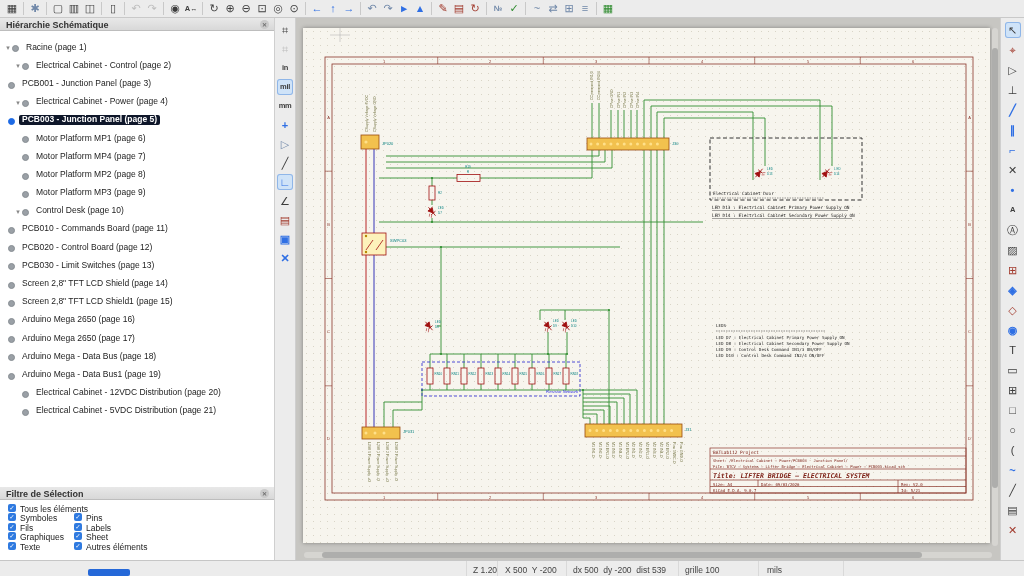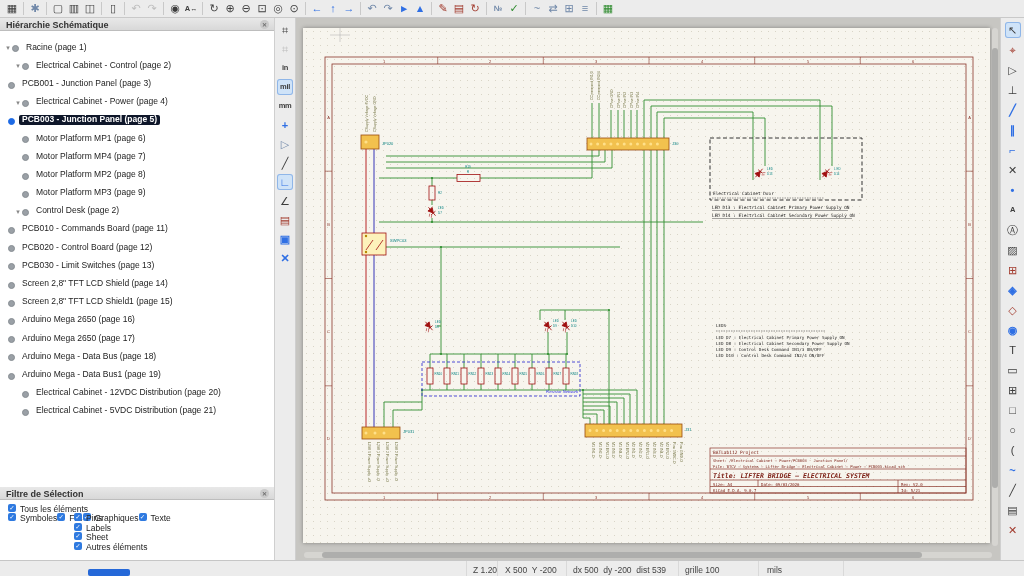--- a/index.html
+++ b/index.html
@@ -176,21 +176,21 @@
         <span class="tlabel">Motor Platform MP2 (page 8)</span>
       </div>
       <div class="trow" data-lv="1">
         <span class="tarrow"></span>
         <span class="bullet"></span>
         <span class="tlabel">Motor Platform MP3 (page 9)</span>
       </div>
       <div class="trow" data-lv="1">
         <span class="tarrow">▾</span>
         <span class="bullet"></span>
-        <span class="tlabel">Control Desk (page 2)</span>
+        <span class="tlabel">Control Desk (page 10)</span>
       </div>
       <div class="trow" data-lv="2">
         <span class="tarrow"></span>
         <span class="bullet"></span>
         <span class="tlabel">PCB010 - Commands Board (page 11)</span>
       </div>
       <div class="trow" data-lv="2">
         <span class="tarrow"></span>
         <span class="bullet"></span>
         <span class="tlabel">PCB020 - Control Board (page 12)</span>
@@ -244,21 +244,21 @@
   <div id="filterhdr" class="phdr">
     <span>Filtre de Sélection</span>
     <span class="closebtn">✕</span>
   </div>
   <div id="filterbody">
     <label class="fitem">
       <span class="cb">✓</span>
       <span>Tous les éléments</span>
     </label>
     <div class="frow">
-      <div class="fc1" style="display:flex;flex-direction:row">
+      <div class="fc1" style="display:flex;flex-direction:column">
 
       <label class="fitem">
           <span class="cb">✓</span>
           <span>Symboles</span>
           </label>
           <label class="fitem">
           <span class="cb">✓</span>
           <span>Fils</span>
           </label>
           <label class="fitem">

